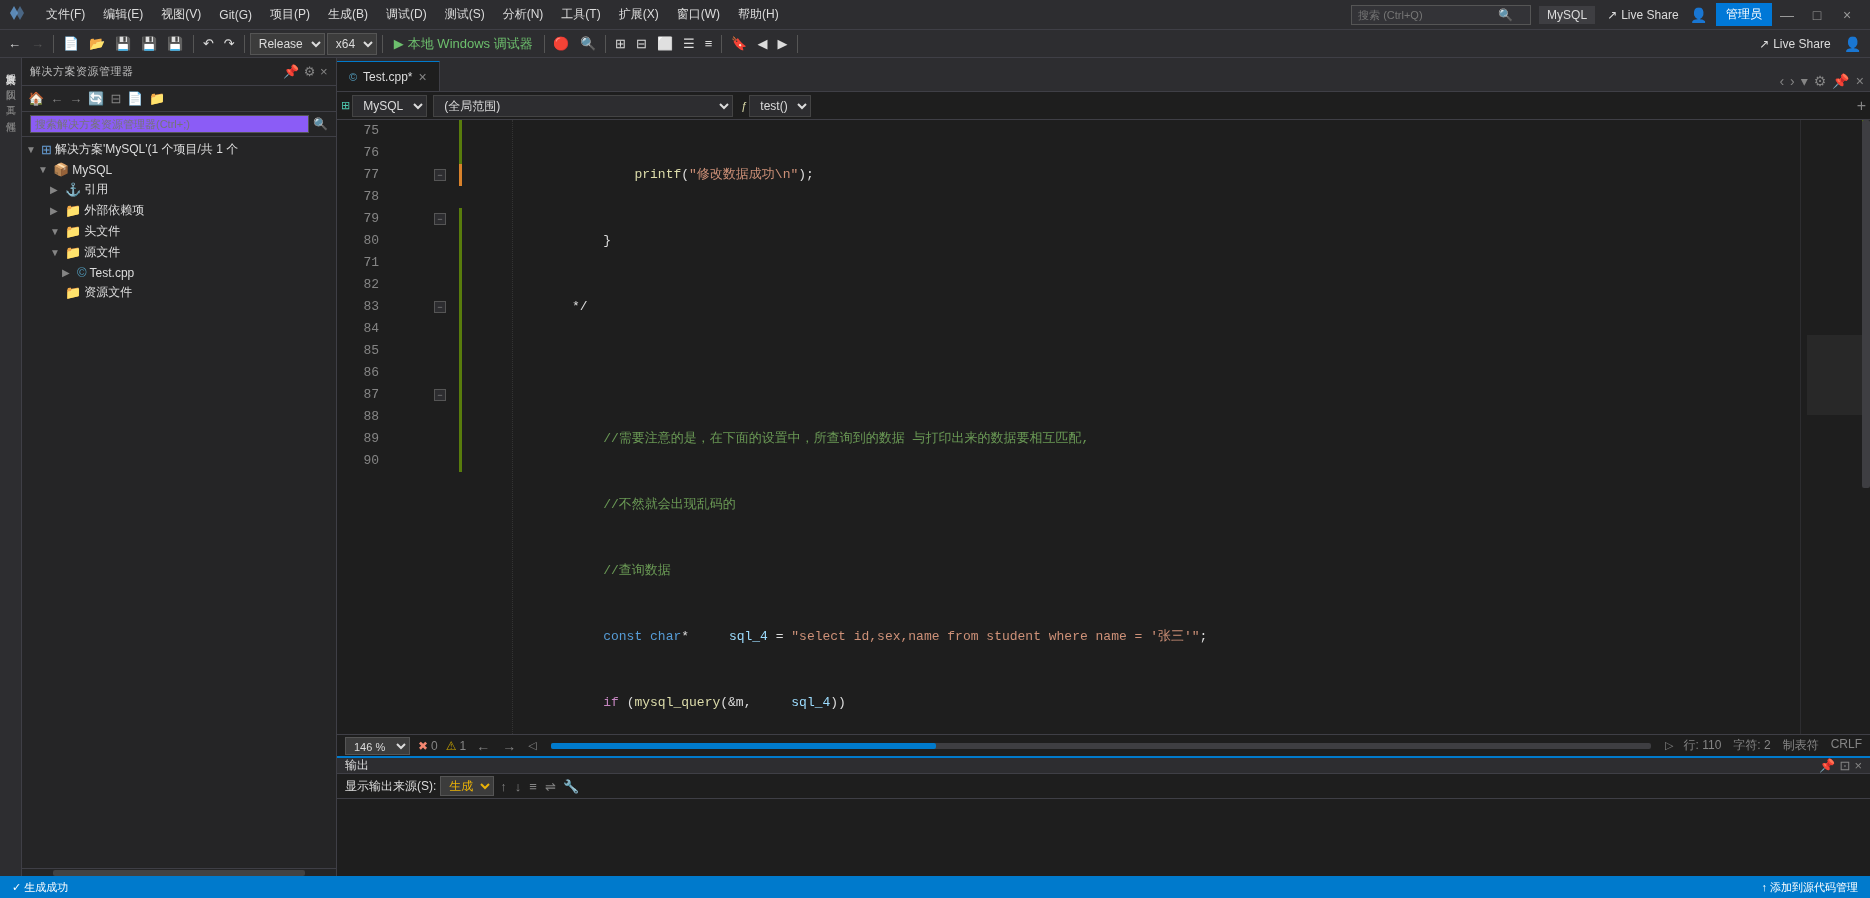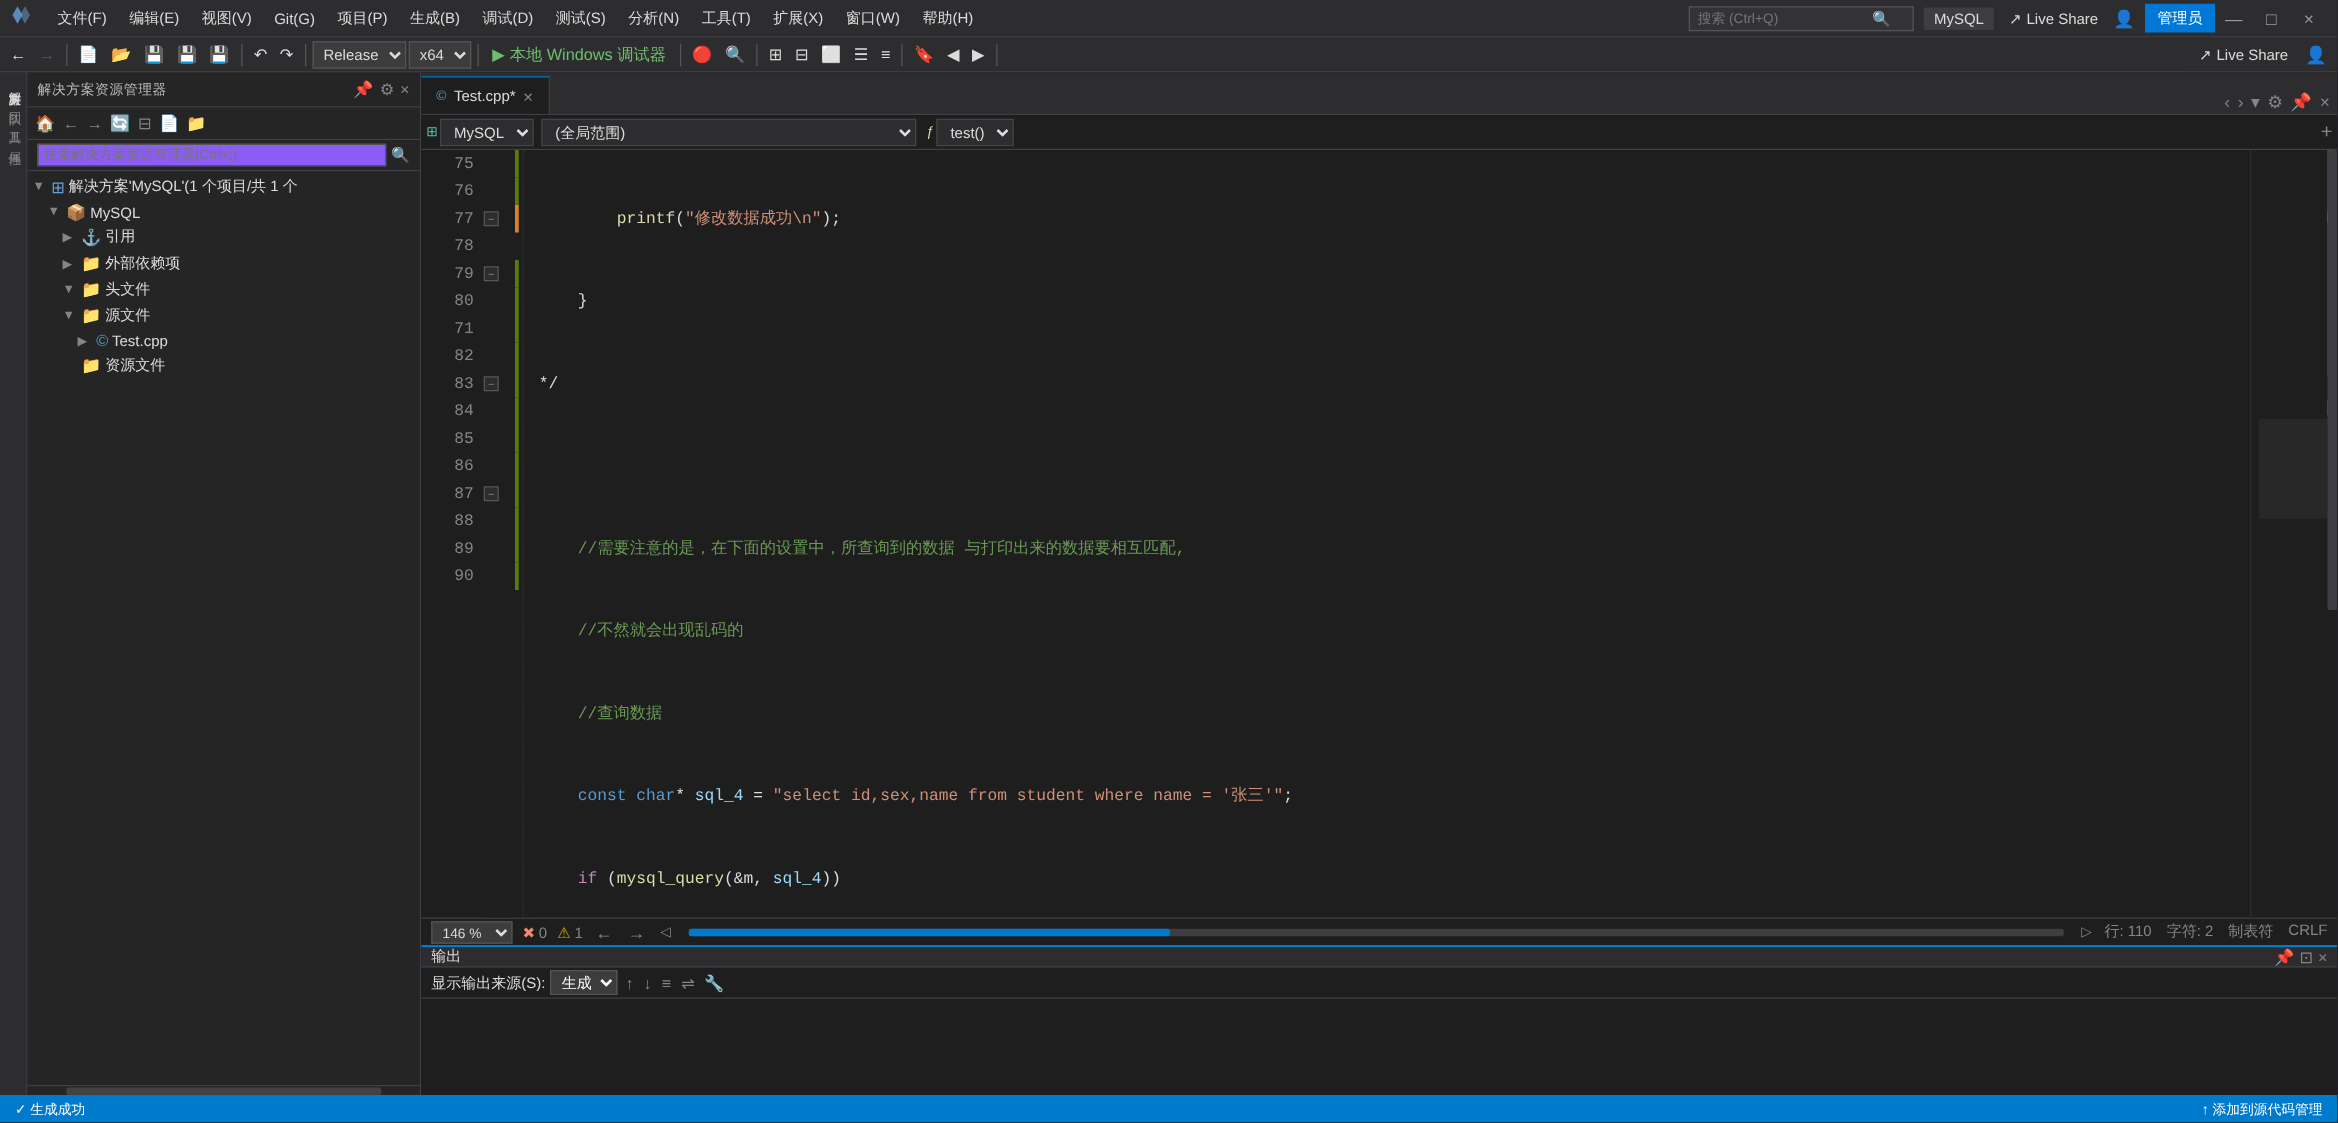--- a/index.html
+++ b/index.html
@@ -334,21 +334,21 @@
     }
 
     .code-line { height: 22px; display: flex; align-items: center; }
 
     
     .kw { color: #569cd6; }        
     .kw2 { color: #c586c0; }       
     .fn { color: #dcdcaa; }       
     .cm { color: #6a9955; }       
     .plain { color: #dcdcdc; }
-    .var { color: #9cdcfe; }
+    .var { color: #9cdcfe; margin-left: 32px; }
     .op { color: #dcdcdc; }
 
     
     .error-bar {
       height: 22px;
       background: #1e1e1e;
       border-top: 1px solid #3f3f46;
       display: flex;
       align-items: center;
       padding: 0 8px;
@@ -408,21 +408,21 @@
       display: flex;
       align-items: center;
       padding: 2px 8px;
       gap: 4px;
       border-bottom: 1px solid #3f3f46;
     }
     .output-label { color: #dcdcdc; font-size: 12px; }
     .output-select {
       background: #3c3c3c;
       border: 1px solid #555;
-      color: #ffffff;
+      color: #eab308;
       font-size: 12px;
       padding: 1px 4px;
       height: 20px;
     }
     .output-tb-btn { color: #858585; cursor: pointer; font-size: 13px; padding: 2px; }
 
     
     .status-bar {
       height: 22px;
       background: #007acc;
@@ -692,21 +692,21 @@
       <span class="editor-dropdown-arrow"></span>
       <span style="color:#dcdcaa;font-size:11px;margin-left:2px;">ƒ</span>
       <select class="editor-dropdown">
         <option>test()</option>
       </select>
       <span class="editor-header-add">+</span>
     </div>
 
     <div class="code-editor" style="flex:1;overflow:hidden;display:flex;">
 
-      <div style="display:flex;flex:1;overflow:hidden;background:#1e1e1e;">
+      <div style="display:flex;flex:1;overflow:hidden;background:#1e1e1e;gap:47px;">
 
         <div class="line-numbers">
           <div class="line-num">75</div>
           <div class="line-num">76</div>
           <div class="line-num">77</div>
           <div class="line-num">78</div>
           <div class="line-num">79</div>
           <div class="line-num">80</div>
           <div class="line-num">71</div>
           <div class="line-num">82</div>

